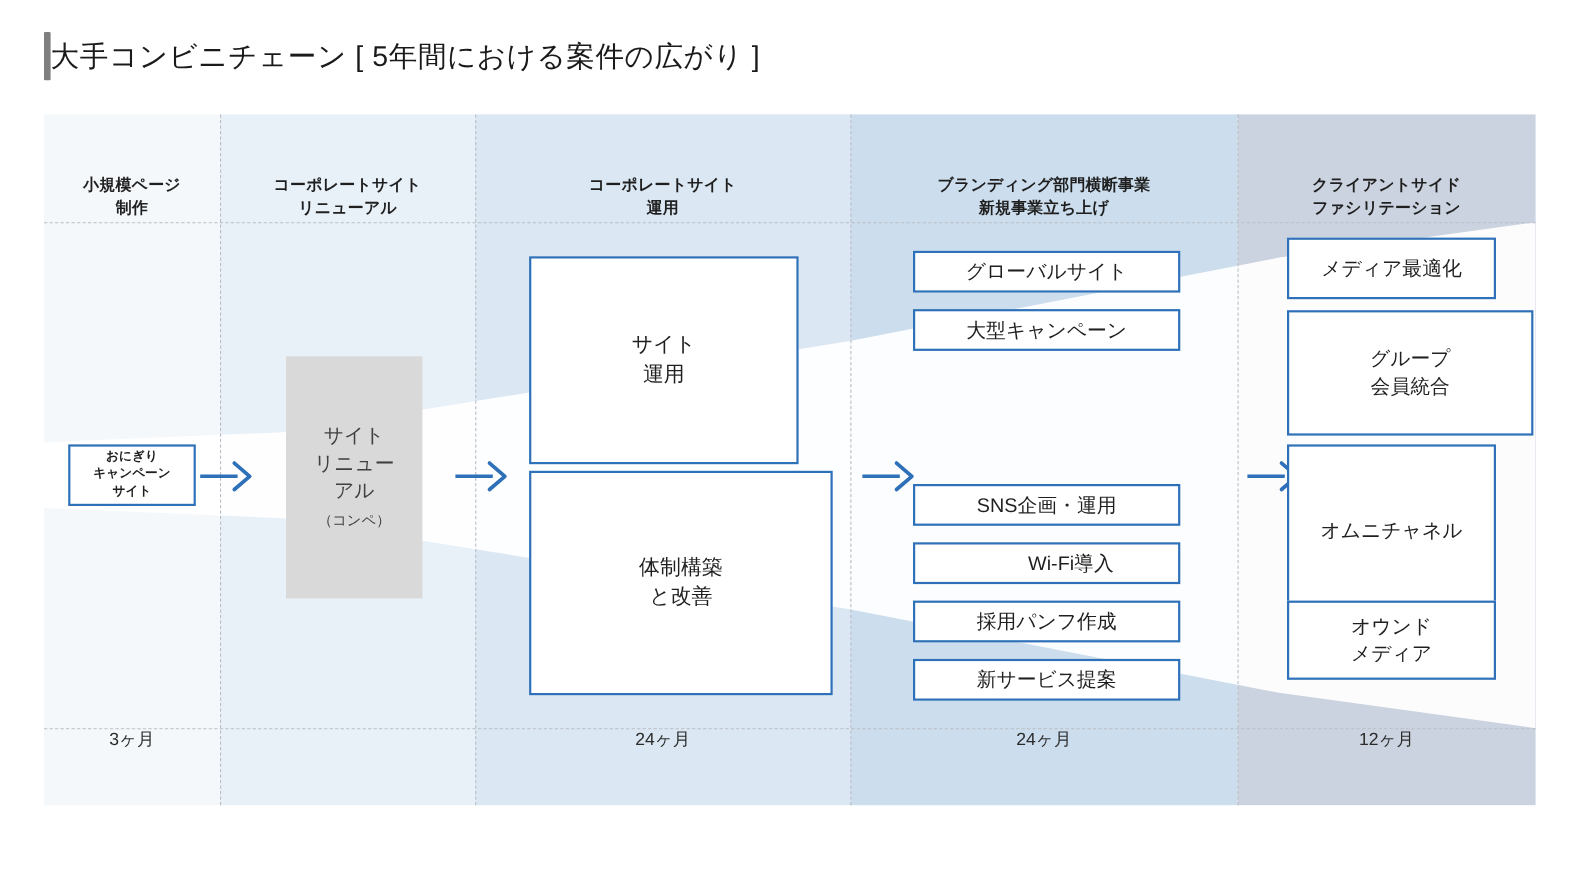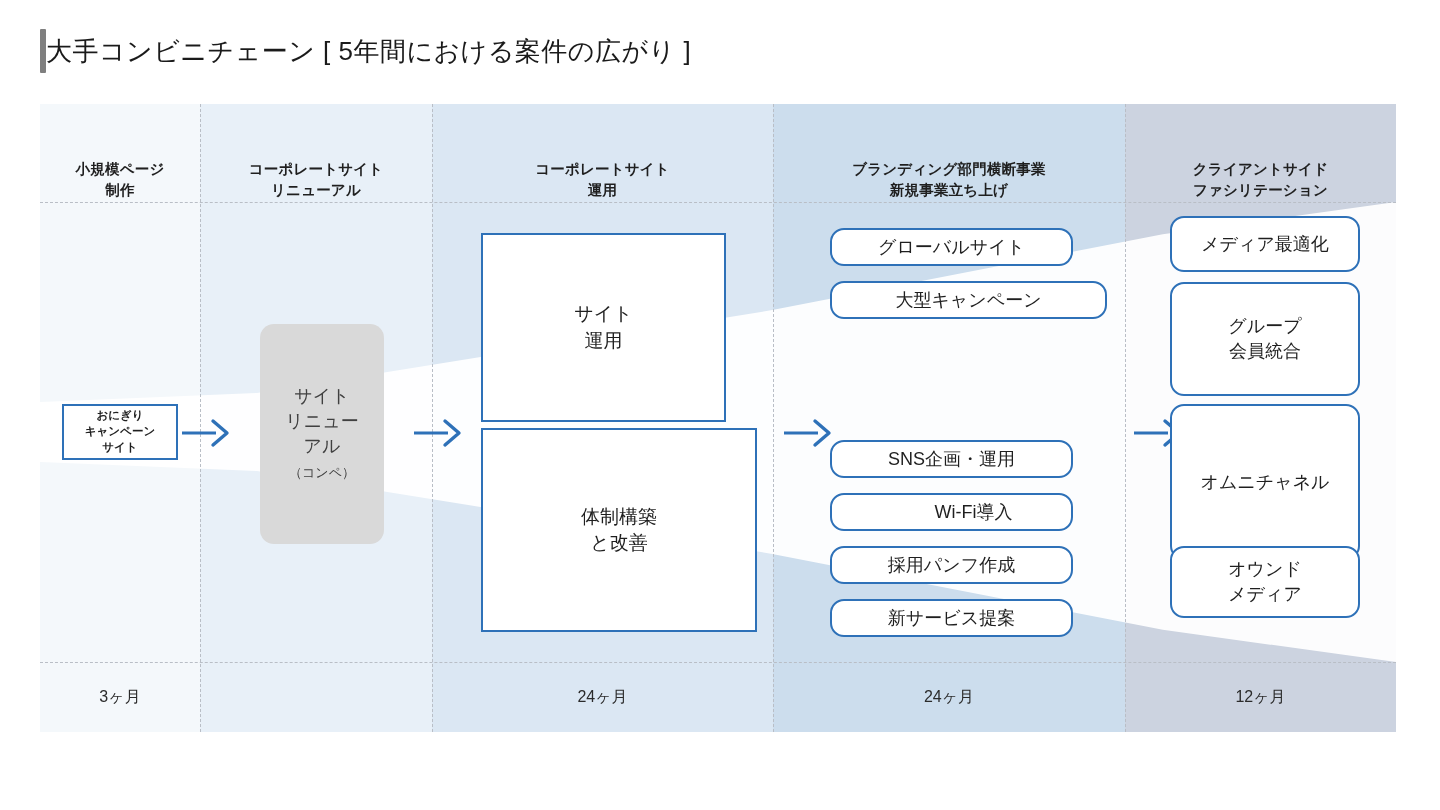--- a/index.html
+++ b/index.html
@@ -87,40 +87,40 @@
     text-align: center;
     font-size: 14.5px; font-weight: bold;
     color: #1f1f1f; line-height: 1.5;
     letter-spacing: .2px;
   }
 
   
   .col-foot {
     position: absolute;
     bottom: 0; height: 70px;
-    display: flex; align-items: center; justify-content: center;
+    display: flex; justify-content: center;
     font-size: 16px; color: #2b2b2b;
   }
 
   
   .node {
     position: absolute;
     background: #ffffff;
     border: 2px solid #2e71b8;
     display: flex; align-items: center; justify-content: center;
     text-align: center;
     color: #1f1f1f;
     line-height: 1.38;
   }
   .node.gray {
     background: #d9d9d9;
     border: none;
   }
   .n-sm  { font-size: 11.5px; font-weight: bold; }
-  .n-md  { font-size: 18px; border-radius: 14px; }
+  .n-md  { font-size: 18px; }
   .n-lg  { font-size: 19px; }
 
   
   .arrow {
     position: absolute;
     width: 54px; height: 34px;
   }
 </style>
 </head>
 <body>
@@ -201,21 +201,21 @@
   </div>
 
   <svg class="arrow" style="left:742px; top:312px;" viewBox="0 0 54 34">
     <path d="M2 17 H36" stroke="#2e71b8" stroke-width="3.2" fill="none"></path>
     <path d="M33 5 L47 17 L33 29" stroke="#2e71b8" stroke-width="3.4" fill="none" stroke-linecap="round" stroke-linejoin="round"></path>
   </svg>
 
   <div class="node n-md" style="left:790px; top:124px; width:243px; height:38px;">
       <span>グローバルサイト</span>
     </div>
-  <div class="node n-md" style="left:790px; top:177px; width:277px; height:38px;text-align:center;">
+  <div class="node n-md" style="left:790px; top:177px; width:243px; height:38px;text-align:center;">
       <span>大型キャンペーン</span>
     </div>
   <div class="node n-md" style="left:790px; top:336px; width:243px; height:38px;">
       <span>SNS企画・運用</span>
     </div>
   <div class="node n-md" style="left:790px; top:389px; width:243px; height:38px;padding-left:44px;">
       <span>Wi-Fi導入</span>
     </div>
   <div class="node n-md" style="left:790px; top:442px; width:243px; height:38px;">
       <span>採用パンフ作成</span>
@@ -225,21 +225,21 @@
     </div>
 
   <svg class="arrow" style="left:1092px; top:312px;" viewBox="0 0 54 34">
     <path d="M2 17 H36" stroke="#2e71b8" stroke-width="3.2" fill="none"></path>
     <path d="M33 5 L47 17 L33 29" stroke="#2e71b8" stroke-width="3.4" fill="none" stroke-linecap="round" stroke-linejoin="round"></path>
   </svg>
 
   <div class="node n-md" style="left:1130px; top:112px; width:190px; height:56px;">
       <span>メディア最適化</span>
     </div>
-  <div class="node n-md" style="left:1130px; top:178px; width:190px; height:114px;">
+  <div class="node n-md" style="left:1130px; top:178px; width:224px; height:114px;">
     <span><span>グループ</span><br>
           <span>会員統合</span></span>
   </div>
   <div class="node n-md" style="left:1130px; top:300px; width:190px; height:156px;">
       <span>オムニチャネル</span>
     </div>
   <div class="node n-md" style="left:1130px; top:442px; width:190px; height:72px;">
     <span><span>オウンド</span><br>
           <span>メディア</span></span>
   </div>

